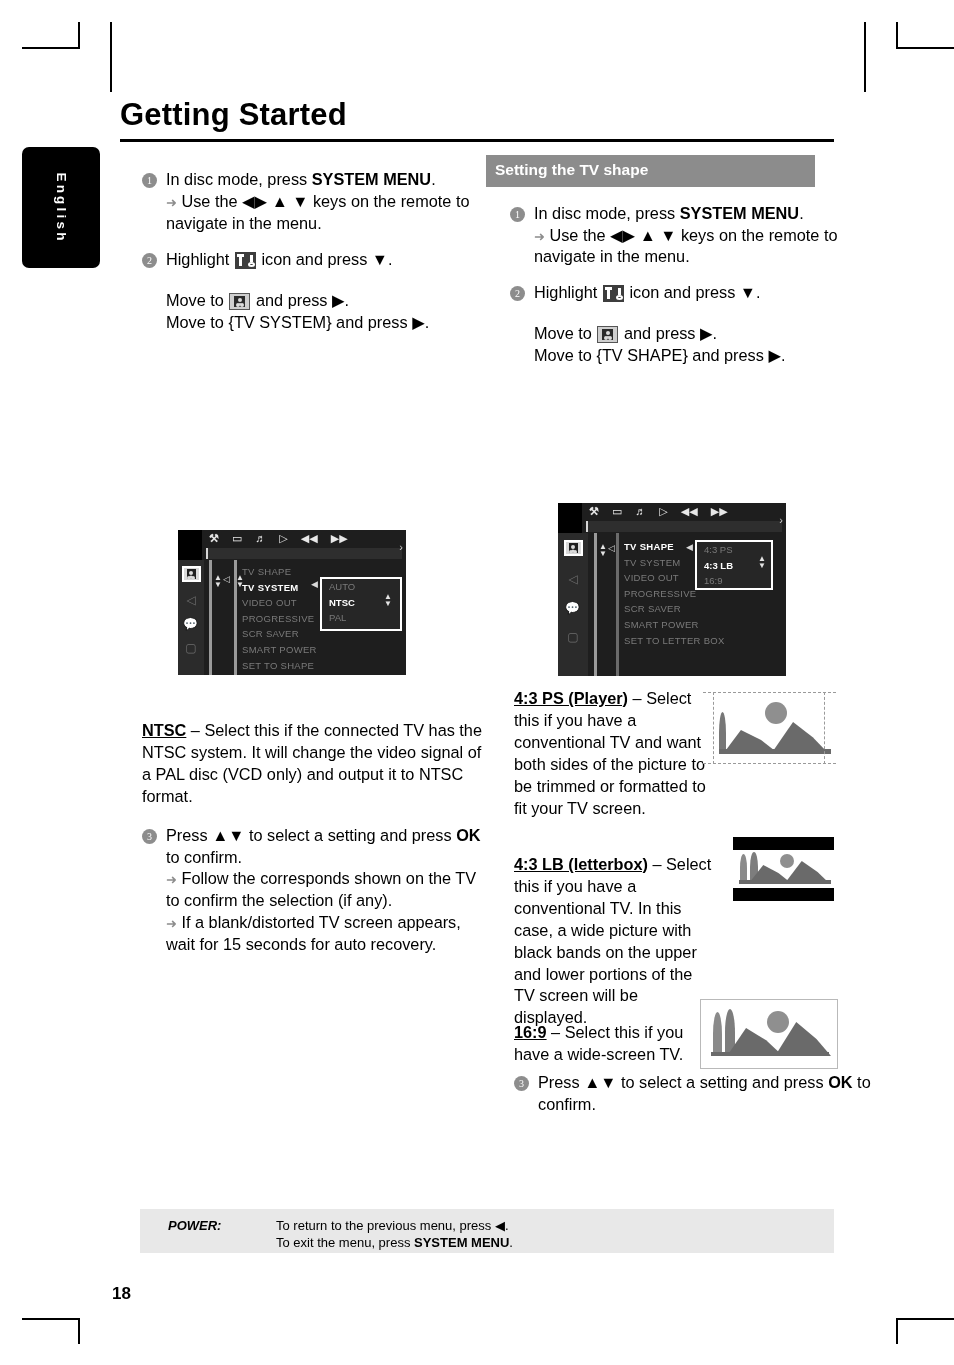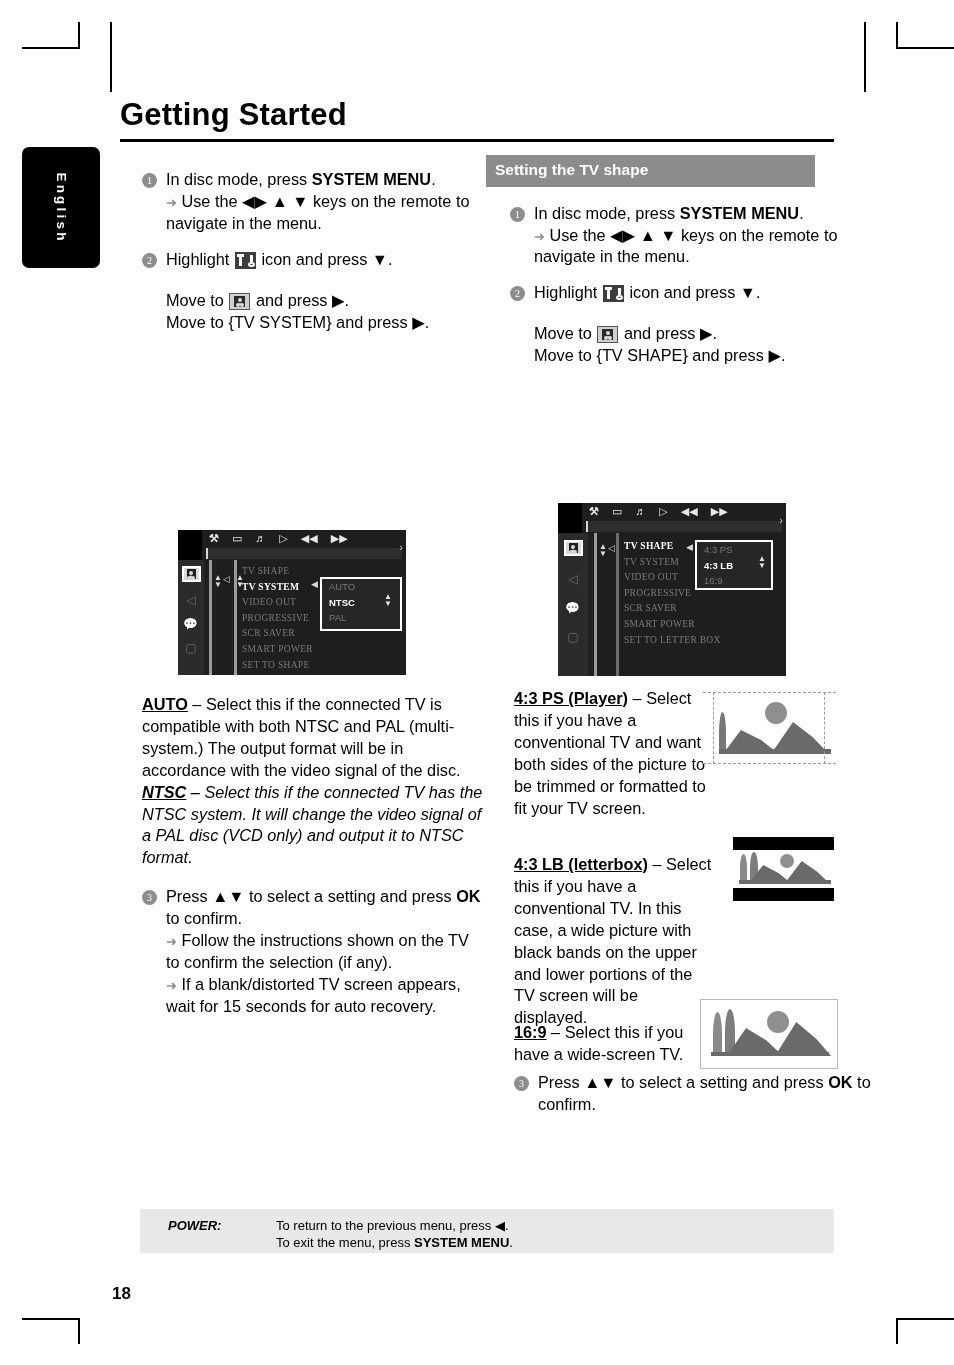--- a/index.html
+++ b/index.html
@@ -51,21 +51,21 @@
     line-height:1.33;
     margin-left:-24px;
     width:320px;
     box-sizing:content-box;
   }
   #col-right .section-head{width:320px;}
 
   p.body{
     font-size:16.3px;line-height:1.345;margin:4px 0 0 0;
   }
-  p.gap{margin-top:0;font-style:italic;}
+  p.gap{margin-top:30px;}
 
   
   .step{position:relative;padding-left:24px;margin-top:14px;}
   .step .num{
     position:absolute;left:0;top:4px;
     width:15px;height:15px;border-radius:50%;
     background:#8d8d8d;color:#fff;
     font-size:10px;line-height:15px;text-align:center;
     font-family:"Liberation Serif", serif;
   }
@@ -140,21 +140,21 @@
   }
   .osd .sel-icon::before{
     content:"";position:absolute;left:3px;top:1px;right:3px;bottom:1px;background:#1f1f1f;
   }
   .osd .sel-icon::after{
     content:"";position:absolute;left:50%;top:3px;margin-left:-2px;
     width:4px;height:4px;border-radius:50%;background:#d9d9d9;
     box-shadow:0 4px 0 -0.5px #d9d9d9,-2px 5px 0 0 #d9d9d9,2px 5px 0 0 #d9d9d9;
   }
   .osd .divider{position:absolute;top:0;height:100%;width:3px;background:#9a9a9a;}
-  .osd .menu{position:absolute;top:4px;font-family:Liberation Serif, serif;}
+  .osd .menu{position:absolute;top:4px;}
   .osd .mi{
     font-size:9.5px;letter-spacing:0.3px;color:#7a7a7a;line-height:15.6px;white-space:nowrap;
   }
   .osd .mi.on{color:#fff;font-weight:bold;}
   .osd .pop{
     position:absolute;border:2px solid #fff;background:#262626;box-sizing:border-box;
   }
   .osd .pop .pi{
     font-size:9.5px;color:#7a7a7a;line-height:15.6px;padding-left:7px;white-space:nowrap;
   }
@@ -268,27 +268,26 @@
       <div class="pi">AUTO</div>
       <div class="pi on">NTSC</div>
       <div class="pi">PAL</div>
     </div>
     <div class="lcaret" style="left:133px;top:19px;">◀</div>
     <div class="spin" style="left:206px;top:33px;">▲<br>▼</div>
   </div>
 </div>
 
 <div style="position:absolute;left:142px;top:690px;width:343px;">
-  <p class="body"><span class="u">AUTO</span><span> – Select this if the connected TV is compatible with both NTSC and PAL (multi-system.)  The output format will be in accordance with the video signal of the disc.</span></p>
   <p class="body gap"><span class="u">NTSC</span><span> – Select this if the connected TV has the NTSC system. It will change the video signal of a PAL disc (VCD only) and output it to NTSC format.</span></p>
 
   <div class="step" style="margin-top:17px;">
     <div class="num">3</div>
     <p><span>Press ▲▼ to select a setting and press </span><b class="k">OK</b><span> to confirm.</span><br>
-    <span class="arrow">➜</span> <span>Follow the instructions shown on the TV to confirm the selection (if any).</span><br>
+    <span class="arrow">➜</span> <span>Follow the corresponds shown on the TV to confirm the selection (if any).</span><br>
     <span class="arrow">➜</span> <span>If a blank/distorted TV screen appears, wait for 15 seconds for auto recovery.</span></p>
   </div>
 </div>
 
 <div class="col" id="col-right">
 
   <div class="section-head">Setting the TV shape</div>
 
 
   <div class="step" style="margin-top:16px;">

